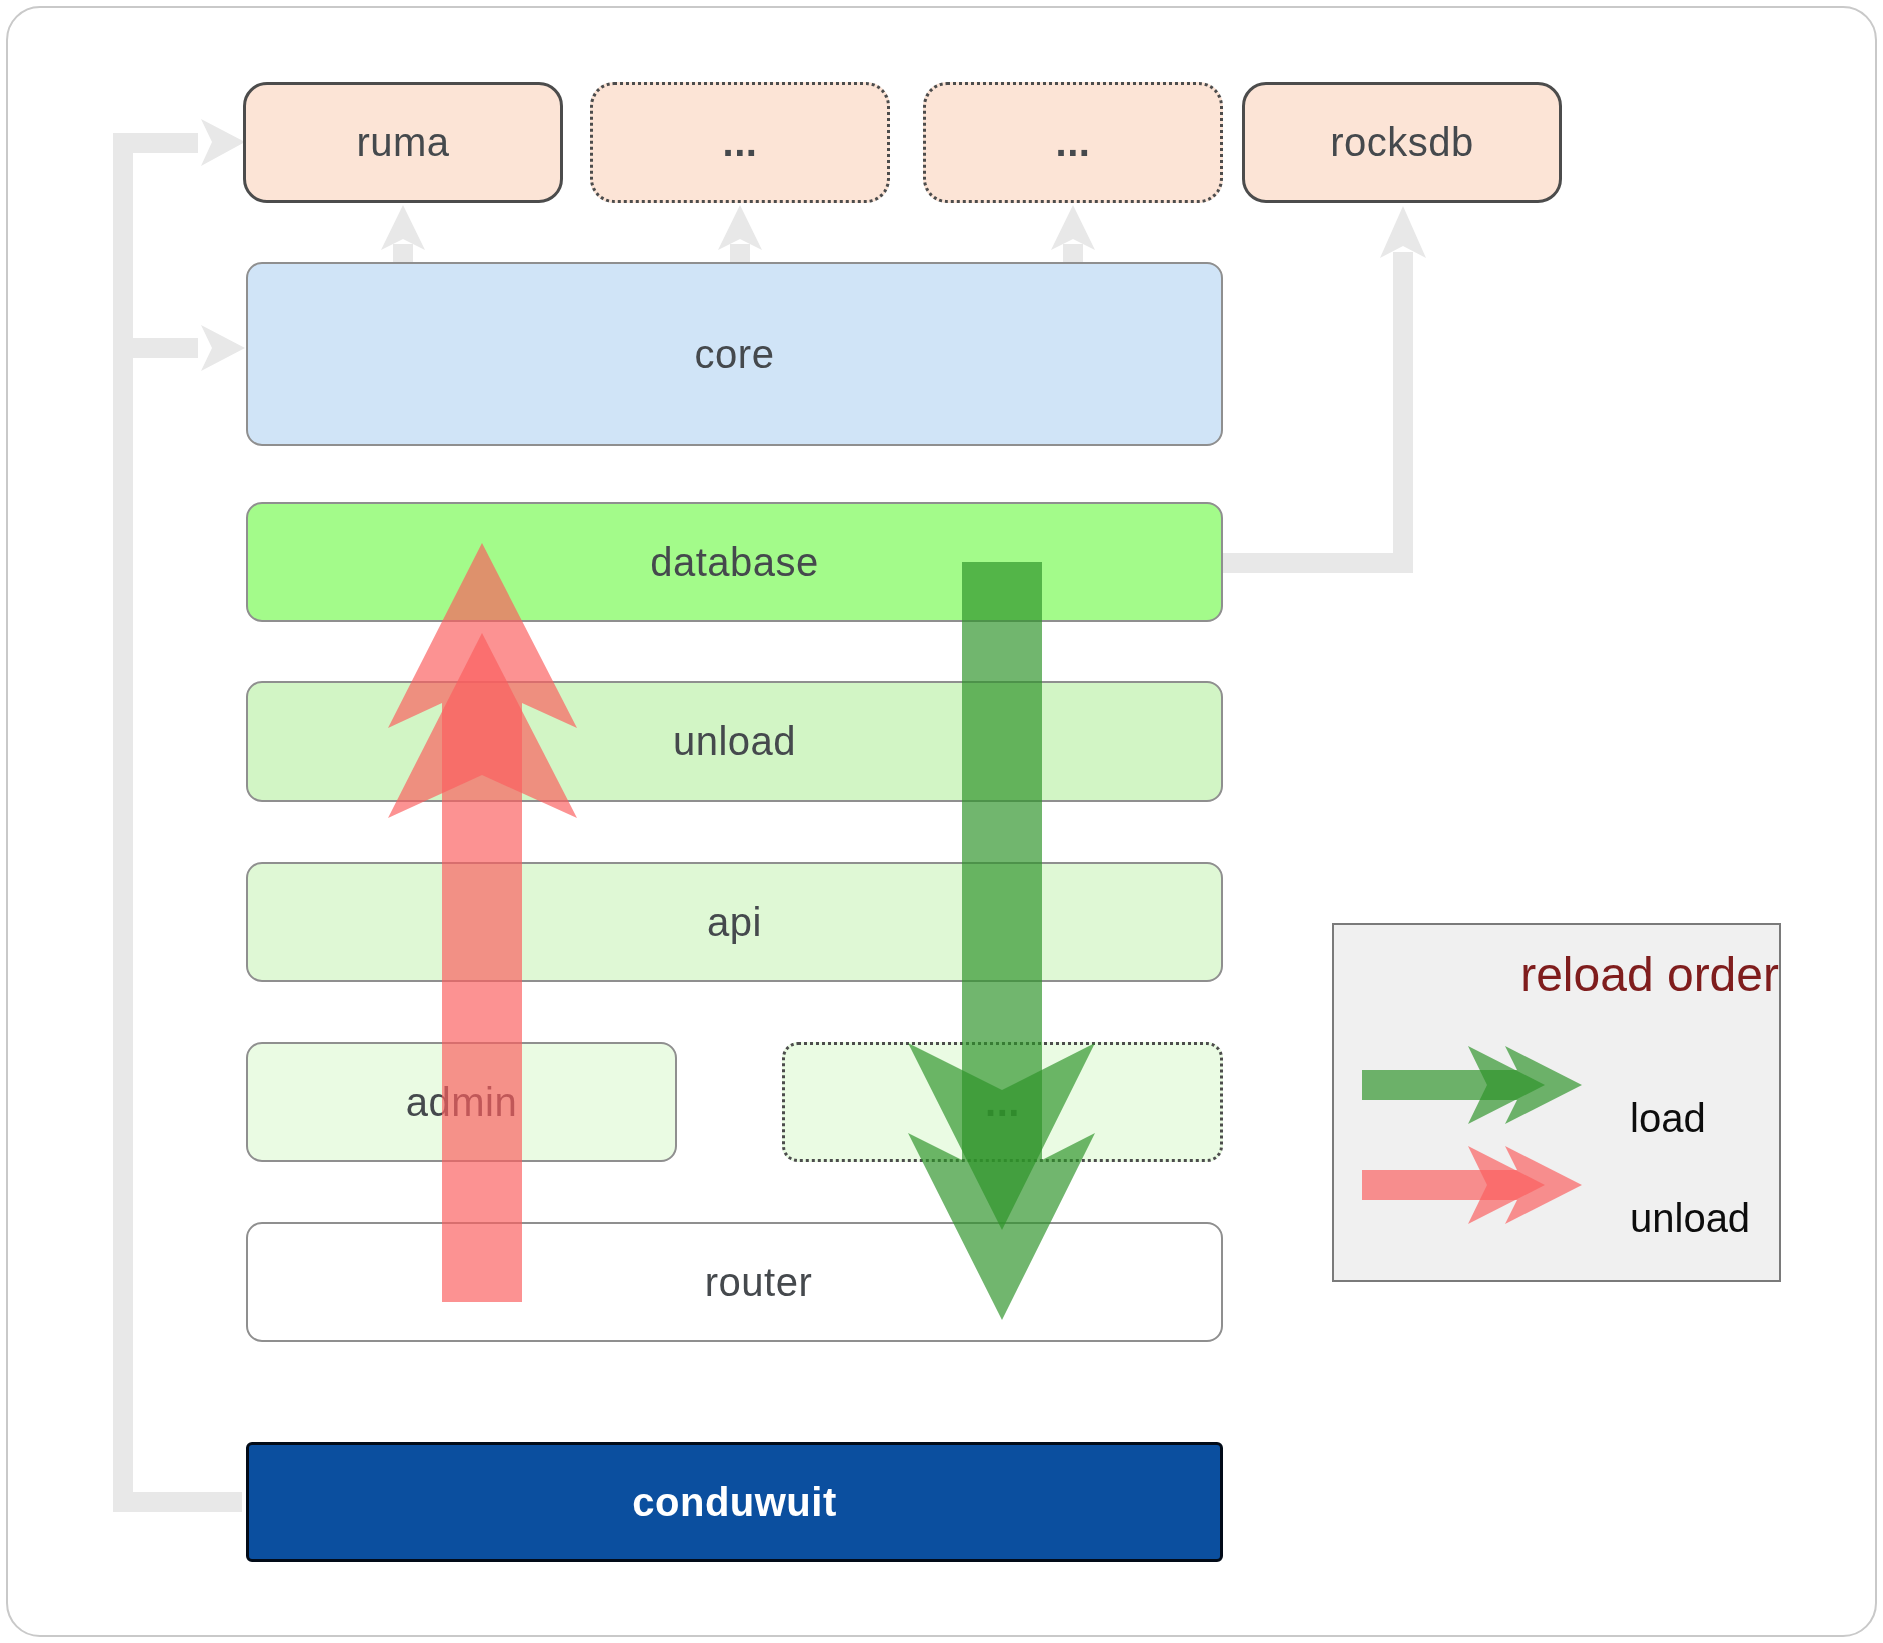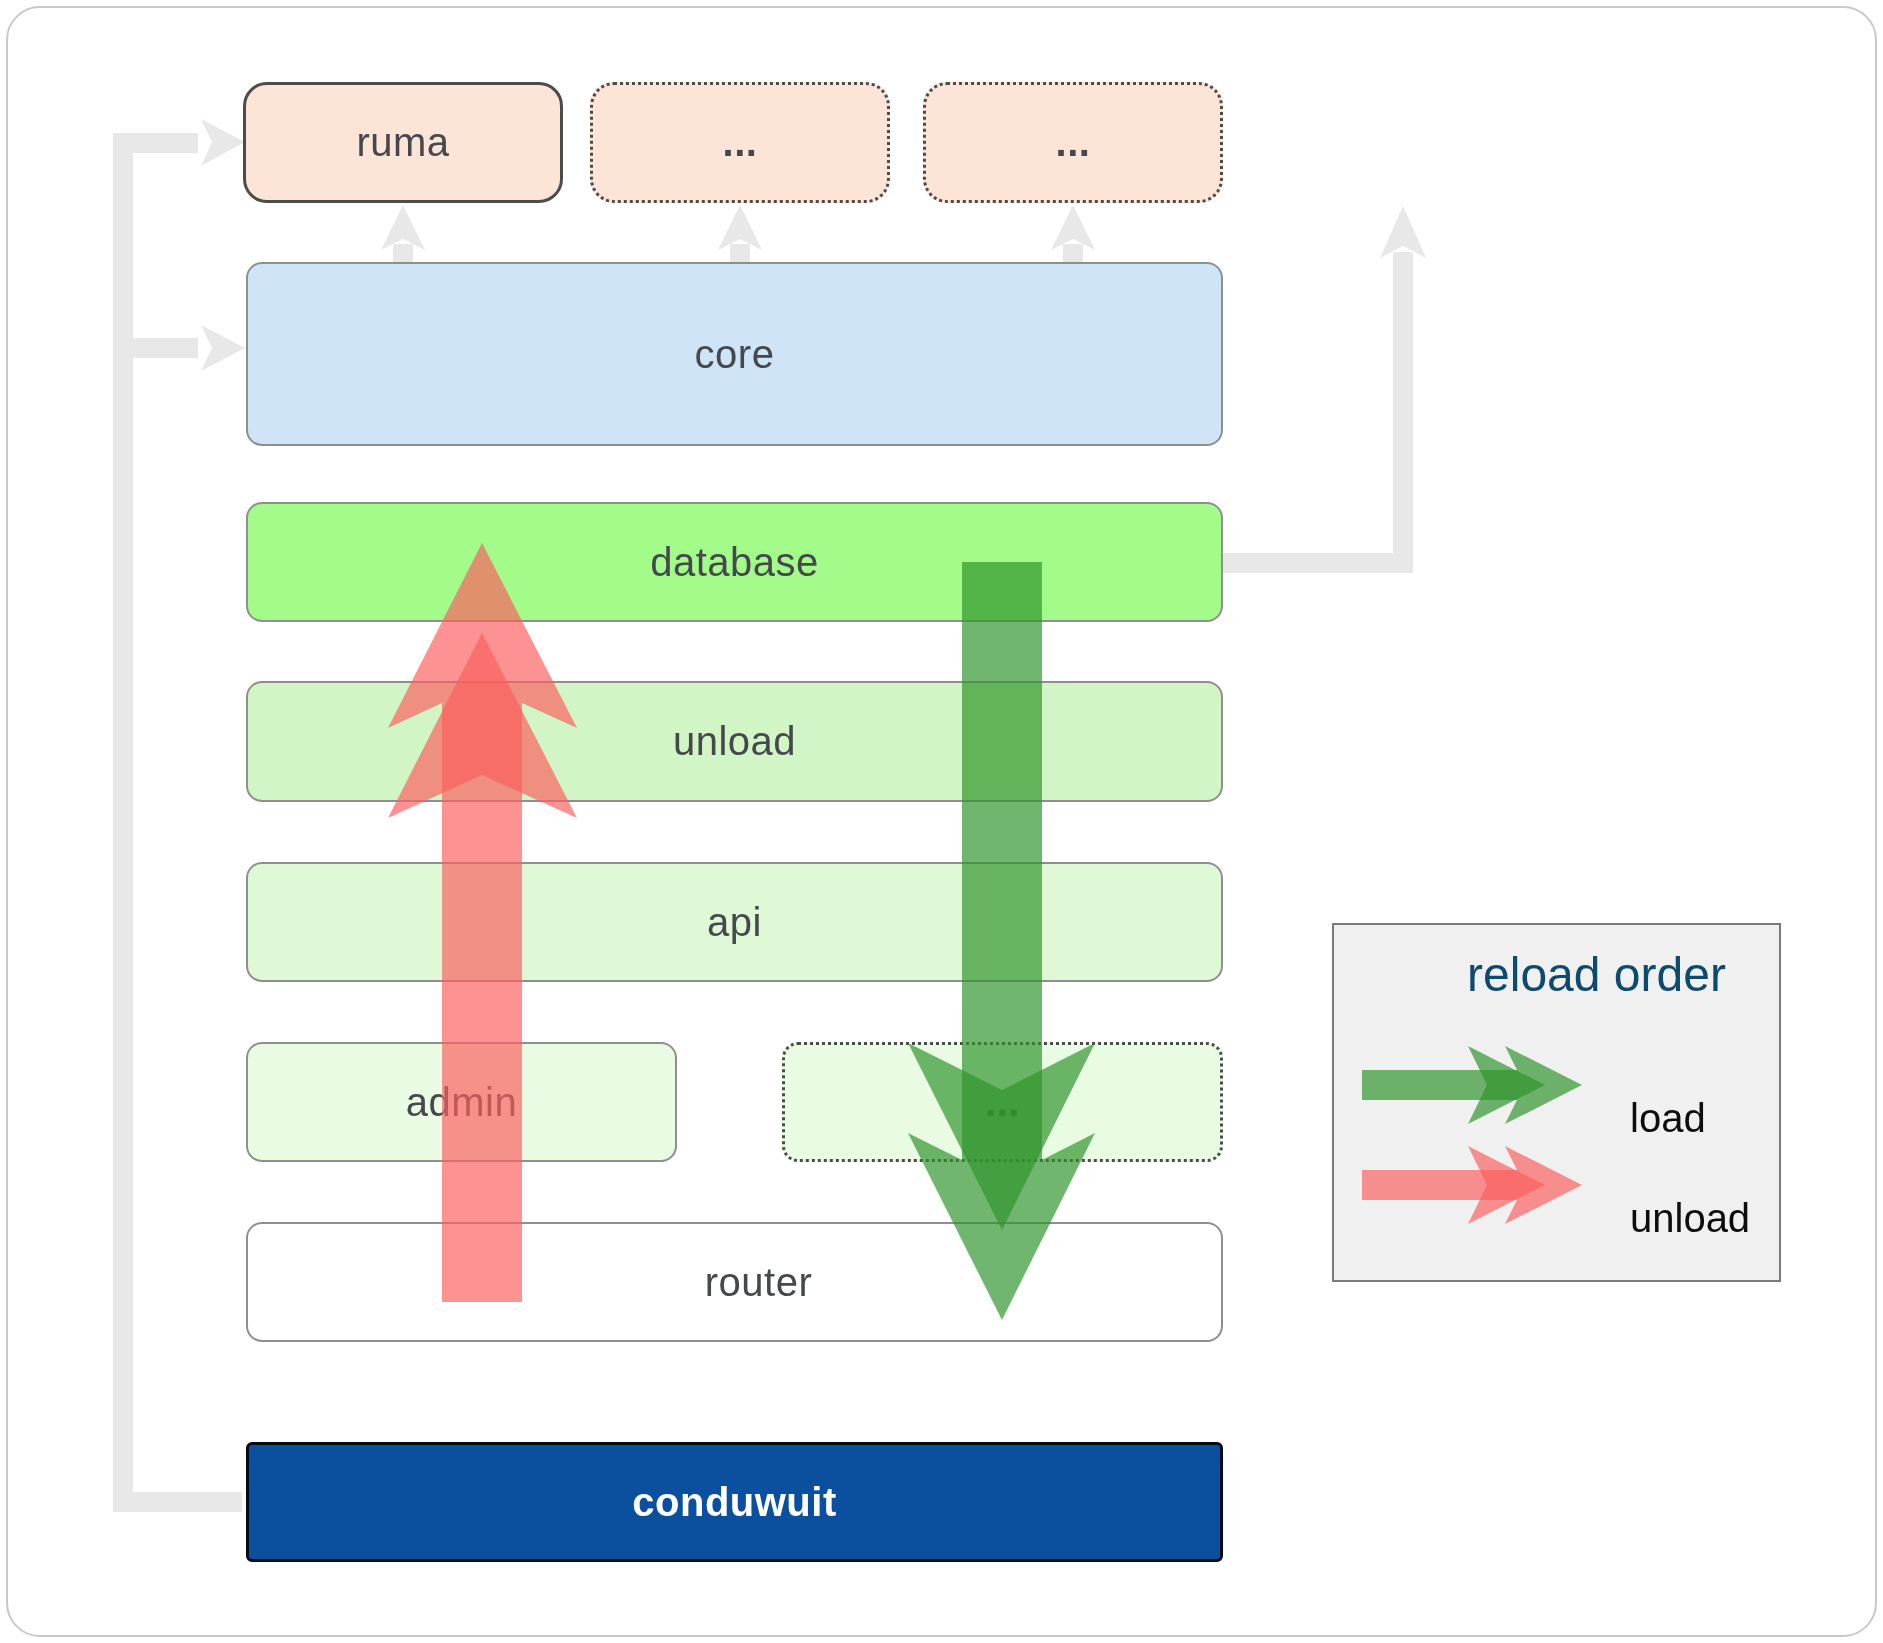--- a/index.html
+++ b/index.html
@@ -11,21 +11,21 @@
   .node{position:absolute;display:flex;align-items:center;justify-content:center;box-sizing:border-box;z-index:2;}
   .node .lbl{font-size:40px;color:var(--label);letter-spacing:.5px;}
   .toprow{height:121px;top:82px;border-radius:24px;background:var(--peach);}
   .solidb{border:3px solid var(--dark-border);}
   .dotb{border:3px dotted var(--dark-border);}
   .colbox{left:246px;width:977px;border:2px solid var(--box-border);border-radius:16px;}
   .dots{font-weight:700;letter-spacing:2px;font-size:38px;color:#3e4246;}
   .conduwuit{background:var(--navy);border:3px solid var(--navy-border);border-radius:6px;}
   .conduwuit .lbl{color:#fff;font-weight:600;}
   .legend{position:absolute;left:1332px;top:923px;width:449px;height:359px;background:var(--legend-bg);border:2px solid var(--legend-border);box-sizing:border-box;z-index:2;}
-  .legend h2{margin:0;position:absolute;top:22px;left:0;width:100%;text-align:center;font-size:48px;font-weight:400;color:#0c4a6e;padding-left:40px;}
+  .legend h2{margin:0;position:absolute;top:22px;left:0;width:100%;text-align:right;font-size:48px;font-weight:400;color:#7f1d1d;}
   .leg-row{position:absolute;left:28px;width:400px;height:80px;}
   .leg-row .leg-label{position:absolute;left:268px;top:50%;transform:translateY(-50%);font-size:40px;color:#0d0d0d;margin-top:33px;}
   .leg-row svg{position:absolute;left:0;top:0;}
   .r1{top:120px}.r2{top:220px}
 </style>
 </head>
 <body>
 
 <div class="canvas">
   <div class="frame"></div>
@@ -50,20 +50,23 @@
   </svg>
 
   <div class="node toprow solidb" style="left:243px;width:320px;">
     <span class="lbl">ruma</span>
   </div>
   <div class="node toprow dotb" style="left:590px;width:300px;">
     <span class="lbl dots">...</span>
   </div>
   <div class="node toprow dotb" style="left:923px;width:300px;">
     <span class="lbl dots">...</span>
+  </div>
+  <div class="node toprow solidb" style="left:1242px;width:320px;">
+    <span class="lbl">rocksdb</span>
   </div>
 
   <div class="node colbox" style="top:262px;height:184px;background:var(--blue);">
     <span class="lbl">core</span>
   </div>
   <div class="node colbox" style="top:502px;height:120px;background:var(--green-bright);">
     <span class="lbl">database</span>
   </div>
   <div class="node colbox" style="top:681px;height:121px;background:var(--green-light);">
     <span class="lbl">unload</span>

